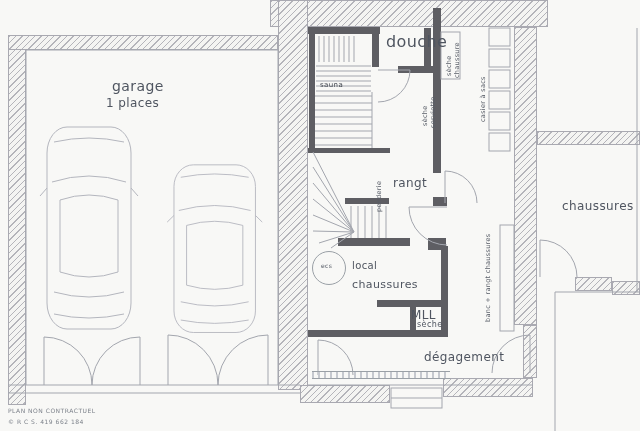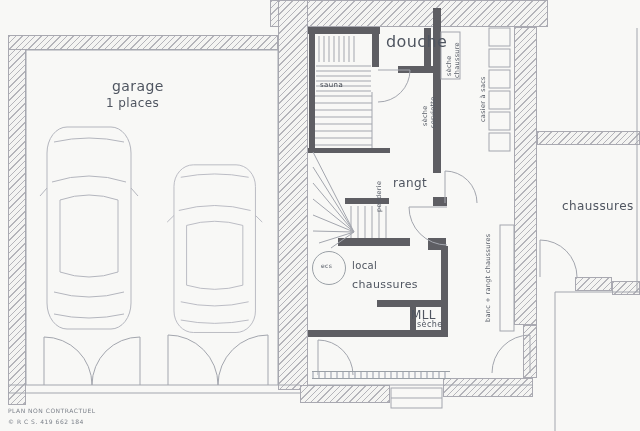--- a/index.html
+++ b/index.html
@@ -143,20 +143,21 @@
 
   <div class="lbl" style="left:320px;top:81px;font-size:7px;color:#3f444d">sauna</div>
 
   <div class="lbl" style="left:386px;top:32px;font-size:16px">douche</div>
 
   <div class="lbl" style="left:393px;top:176px;font-size:12px">rangt</div>
 
   <div class="lbl" style="left:352px;top:260px;font-size:10px">local</div>
   <div class="lbl" style="left:352px;top:278px;font-size:11px">chaussures</div>
 
+  <div class="lbl" style="left:424px;top:350px;font-size:12px">dégagement</div>
 
   <div class="lbl" style="left:562px;top:199px;font-size:12px">chaussures</div>
 
   <div class="lbl" style="left:321px;top:262px;font-size:6px">ecs</div>
 
   <div class="lbl" style="left:411px;top:308px;font-size:12px">MLL</div>
   <div class="lbl" style="left:417px;top:320px;font-size:8px">sèche</div>
 
   <div class="vlbl" style="left:445px;top:76px;font-size:6.5px">sèche</div>
   <div class="vlbl" style="left:453px;top:78px;font-size:6.5px">chaussure</div>

